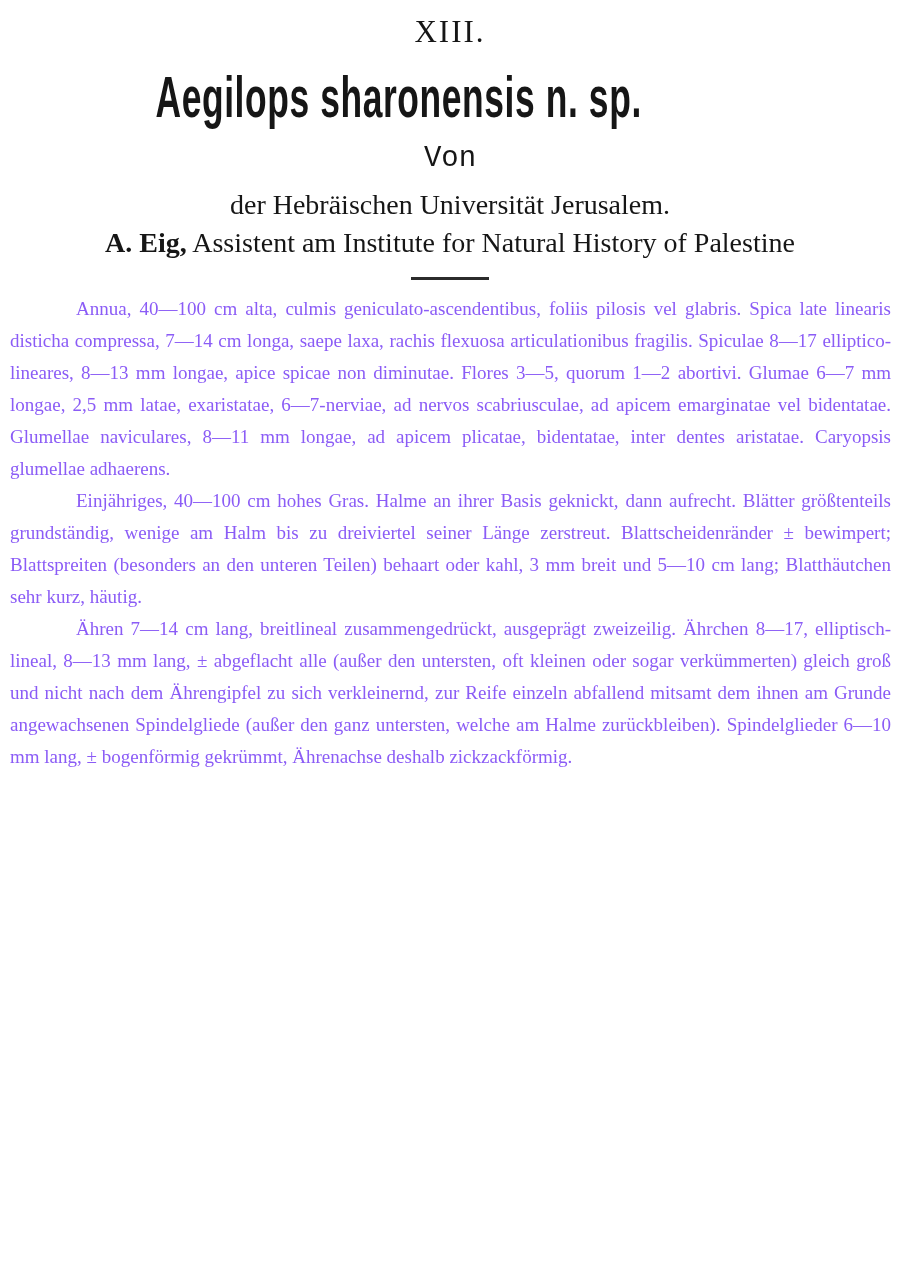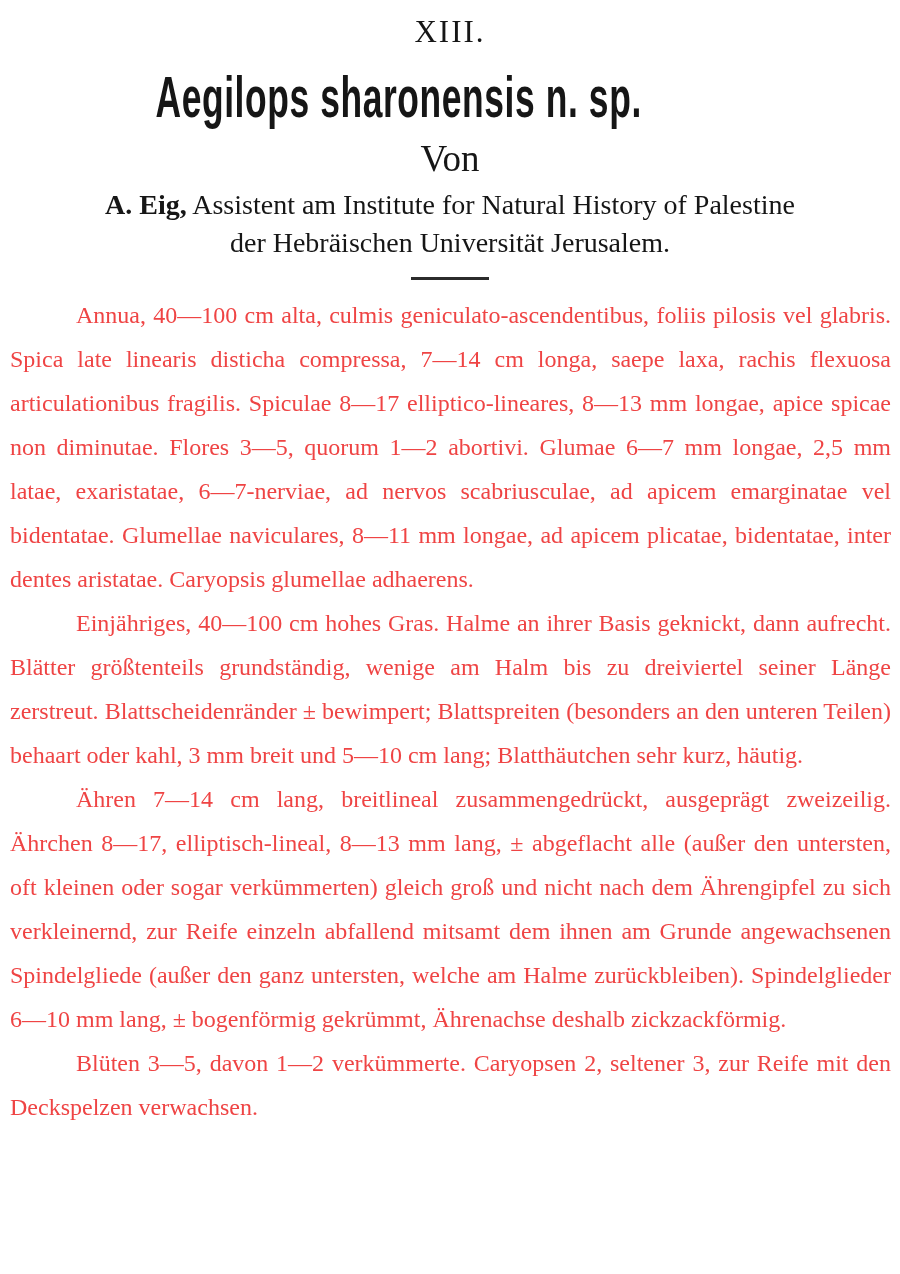--- a/index.html
+++ b/index.html
@@ -36,22 +36,22 @@
     font-size: 58px;
     line-height: 66px;
     white-space: nowrap;
     transform: scaleX(0.61);
     transform-origin: center;
     letter-spacing: 1px;
   }
   .byline {
     margin-top: 8px;
     text-align: center;
-    font-family: Liberation Serif, serif;
-    font-size: 37px;
+    font-family: Liberation Mono, monospace;
+    font-size: 29px;
     line-height: 38px;
   }
   .author-block {
     margin-top: 8px;
     text-align: center;
     font-family: "Liberation Serif", serif;
     font-size: 28px;
     line-height: 38px;
   }
   .author-name {
@@ -59,24 +59,24 @@
   }
   .divider {
     width: 78px;
     height: 3px;
     background: #2b2b2b;
     margin: 15px auto 0 auto;
   }
   .body-text {
     margin: 13px 9px 0 10px;
     font-family: "Liberation Serif", serif;
-    font-size: 24px;
-    line-height: 44px;
+    font-size: 19px;
+    line-height: 32px;
     text-align: justify;
-    color: #ef4444;
+    color: #8b5cf6;
   }
   .body-text p {
     margin: 0;
     padding: 0;
     text-indent: 66px;
   }
 </style>
 </head>
 <body>
 
@@ -84,29 +84,28 @@
 
   <div class="section-number">XIII.</div>
 
   <div class="title-wrap">
     <span class="title-inner">Aegilops sharonensis n. sp.</span>
   </div>
 
   <div class="byline">Von</div>
 
   <div class="author-block">
+    <div>der Hebräischen Universität Jerusalem.</div>
     <div>
       <span class="author-name">A. Eig,</span>
       <span>Assistent am Institute for Natural History of Palestine</span>
     </div>
-    <div>der Hebräischen Universität Jerusalem.</div>
   </div>
 
   <div class="divider"></div>
 
   <div class="body-text">
     <p>Annua, 40—100 cm alta, culmis geniculato-ascendentibus, foliis pilosis vel glabris. Spica late linearis disticha compressa, 7—14 cm longa, saepe laxa, rachis flexuosa articulationibus fragilis. Spiculae 8—17 elliptico-lineares, 8—13 mm longae, apice spicae non diminutae. Flores 3—5, quorum 1—2 abortivi. Glumae 6—7 mm longae, 2,5 mm latae, exaristatae, 6—7-nerviae, ad nervos scabriusculae, ad apicem emarginatae vel bidentatae. Glumellae naviculares, 8—11 mm longae, ad apicem plicatae, bidentatae, inter dentes aristatae. Caryopsis glumellae adhaerens.</p>
     <p>Einjähriges, 40—100 cm hohes Gras. Halme an ihrer Basis geknickt, dann aufrecht. Blätter größtenteils grundständig, wenige am Halm bis zu dreiviertel seiner Länge zerstreut. Blattscheidenränder ± bewimpert; Blattspreiten (besonders an den unteren Teilen) behaart oder kahl, 3 mm breit und 5—10 cm lang; Blatthäutchen sehr kurz, häutig.</p>
     <p>Ähren 7—14 cm lang, breitlineal zusammengedrückt, ausgeprägt zweizeilig. Ährchen 8—17, elliptisch-lineal, 8—13 mm lang, ± abgeflacht alle (außer den untersten, oft kleinen oder sogar verkümmerten) gleich groß und nicht nach dem Ährengipfel zu sich verkleinernd, zur Reife einzeln abfallend mitsamt dem ihnen am Grunde angewachsenen Spindelgliede (außer den ganz untersten, welche am Halme zurückbleiben). Spindelglieder 6—10 mm lang, ± bogenförmig gekrümmt, Ährenachse deshalb zickzackförmig.</p>
-    <p>Blüten 3—5, davon 1—2 verkümmerte. Caryopsen 2, seltener 3, zur Reife mit den Deckspelzen verwachsen.</p>
   </div>
 
 </div>
 
 </body></html>

